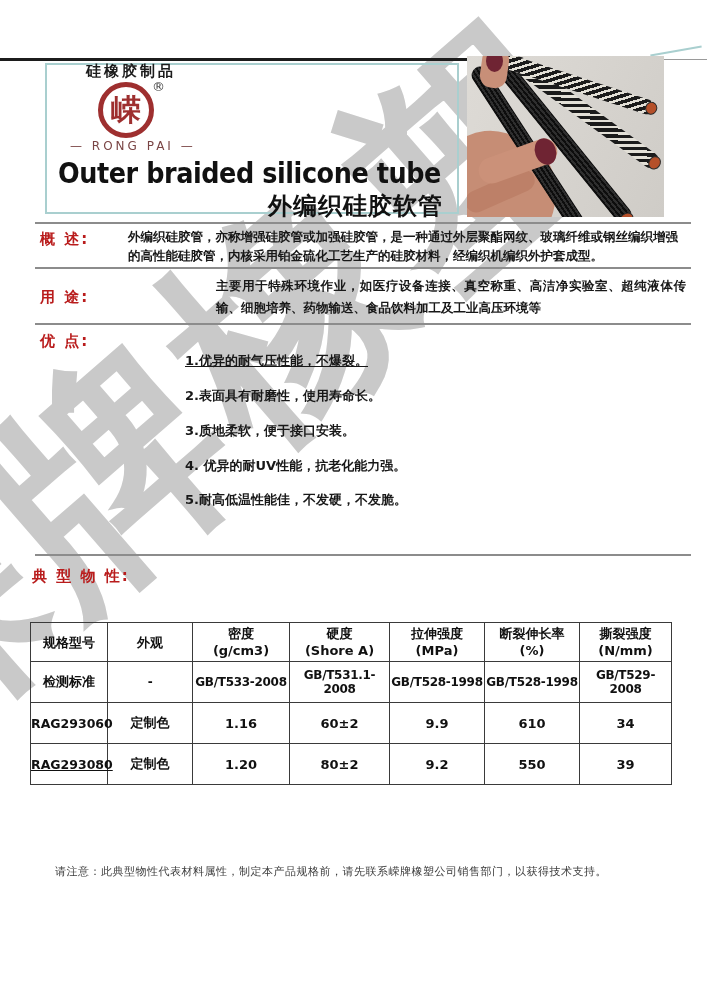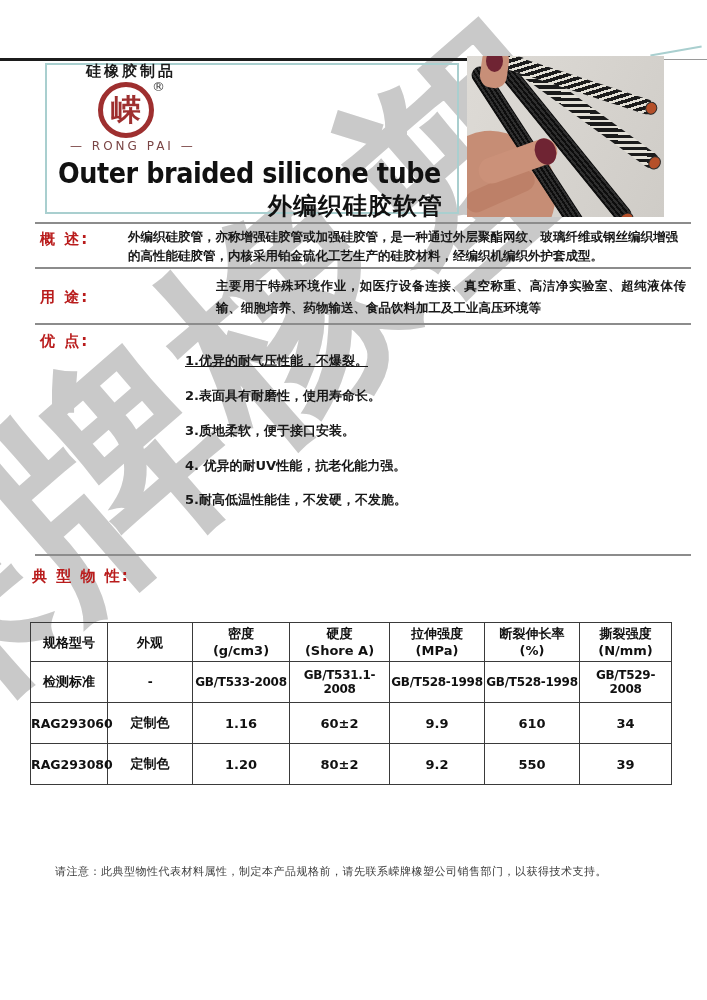--- a/index.html
+++ b/index.html
@@ -150,21 +150,21 @@
     <tr>
       <td style="font-size:12.5px;">RAG293060</td>
       <td>定制色</td>
       <td>1.16</td>
       <td>60±2</td>
       <td>9.9</td>
       <td>610</td>
       <td>34</td>
     </tr>
     <tr>
-      <td style="font-size:12.5px;">RAG293080</td>
+      <td style="font-size:12.5px;text-decoration:underline;">RAG293080</td>
       <td>定制色</td>
       <td>1.20</td>
       <td>80±2</td>
       <td>9.2</td>
       <td>550</td>
       <td>39</td>
     </tr>
   </tbody>
     </table>
 

